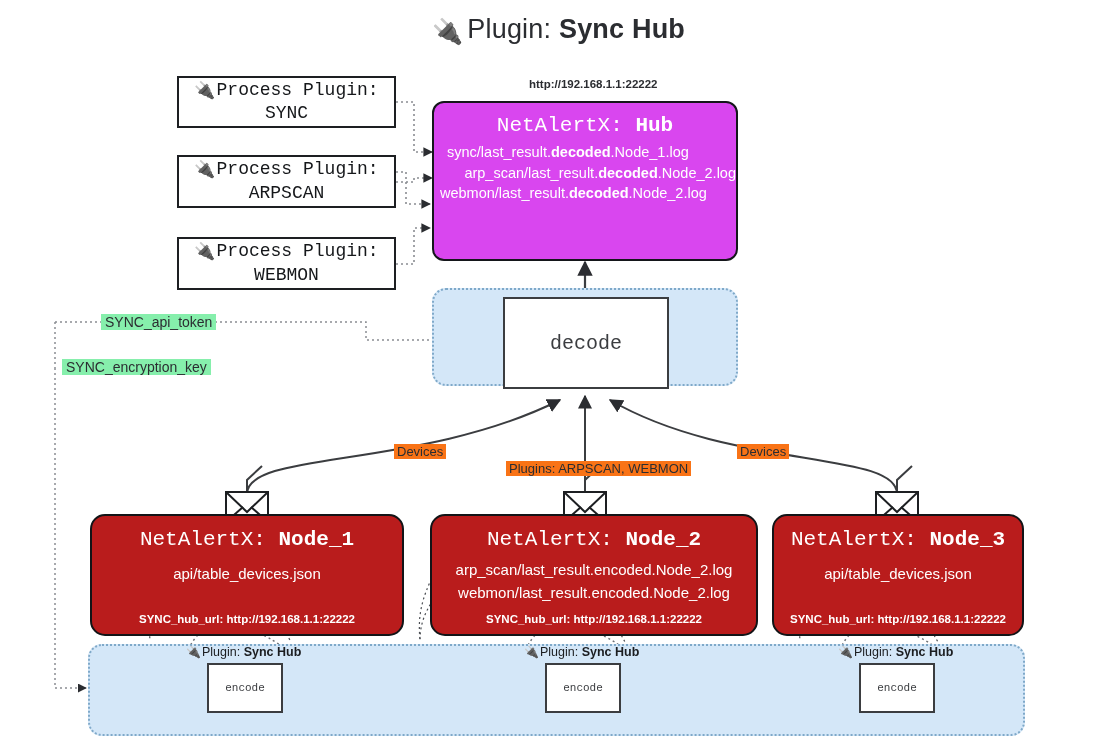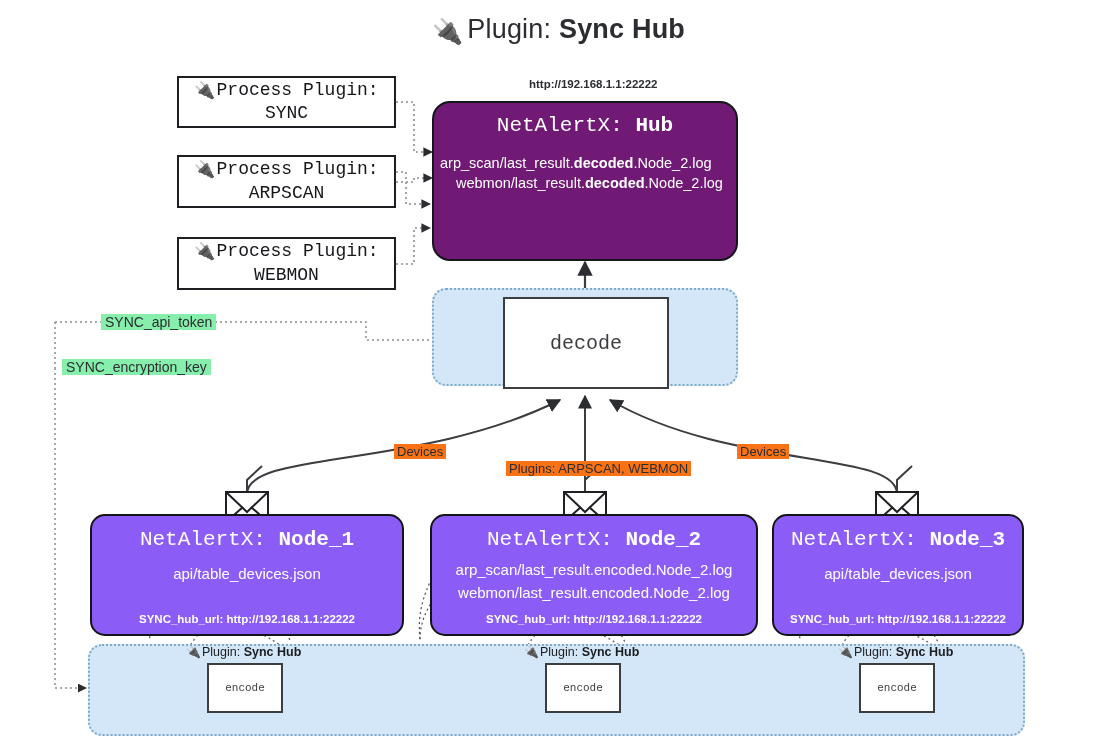--- a/index.html
+++ b/index.html
@@ -19,39 +19,39 @@
   .pbox{position:absolute;background:#ffffff;border:2px solid #1d1f22;
         box-sizing:border-box;font-family:"Liberation Mono","DejaVu Sans Mono",monospace;
         font-size:18px;color:#15171a;display:flex;flex-direction:column;
         align-items:center;justify-content:center;line-height:1.28;}
   .pbox .l1{display:flex;align-items:center;white-space:nowrap;}
   .pbox .l1 .plug{font-family:"DejaVu Sans",sans-serif;font-size:17px;margin-right:1px;}
 
   
   .huburl{position:absolute;font-size:11.5px;font-weight:bold;color:#2b2d31;
           white-space:nowrap;}
-  .hub{position:absolute;background:#701a75;border:2px solid #14161a;border-radius:18px;
+  .hub{position:absolute;background:#d946ef;border:2px solid #14161a;border-radius:12px;
        box-sizing:border-box;color:#ffffff;}
   .hub .htitle{text-align:center;margin-top:11px;font-family:"Liberation Mono","DejaVu Sans Mono",monospace;
        font-size:21px;}
   .hub .htitle b{font-weight:bold;}
   .hub .hrow{font-size:14.5px;padding-left:13px;margin-top:7px;white-space:nowrap;}
   .hub .hrow b{font-weight:bold;color:#ffffff;}
 
   
   .grp{position:absolute;background:#d4e7f8;border:2px dotted #7fa9c9;border-radius:14px;
        box-sizing:border-box;}
   .wbox{position:absolute;background:#ffffff;border:2px solid #3b3d40;box-sizing:border-box;
         display:flex;align-items:center;justify-content:center;
         font-family:"Liberation Mono","DejaVu Sans Mono",monospace;color:#3b3d40;}
   .wbox.decode{font-size:20px;}
   .wbox.encode{font-size:11px;}
 
   
-  .node{position:absolute;background:#8b5cf6;border:2.5px solid #121417;border-radius:15px;
+  .node{position:absolute;background:#b91c1c;border:2.5px solid #121417;border-radius:15px;
         box-sizing:border-box;color:#ffffff;}
   .node .ntitle{text-align:center;margin-top:12px;
         font-family:"Liberation Mono","DejaVu Sans Mono",monospace;font-size:21px;}
   .node .ntitle b{font-weight:bold;}
   .node .nline{text-align:center;font-size:15px;margin-top:14px;white-space:nowrap;}
   .node .nfoot{position:absolute;left:0;right:0;bottom:9px;text-align:center;
         font-size:11.5px;font-weight:bold;white-space:nowrap;}
 
   
   .flabel{position:absolute;font-size:13px;color:#2b2d31;white-space:nowrap;background:#f97316;
@@ -150,22 +150,23 @@
     <div class="l1">
         <span class="plug">🔌</span>
         <span>Process Plugin:</span>
       </div>
     <div>WEBMON</div>
   </div>
 
   <div class="huburl" style="left:529px;top:78px;">http://192.168.1.1:22222</div>
   <div class="hub" style="left:432px;top:101px;width:306px;height:160px;">
     <div class="htitle"><span>NetAlertX: </span><b>Hub</b></div>
-    <div class="hrow" style="margin-top:18px;padding-left:6px;"><span>arp_scan/last_result.</span><b>decoded</b><span>.Node_2.log</span></div>
-    <div class="hrow" style="margin-top:4px;padding-left:22px;"><span>webmon/last_result.</span><b>decoded</b><span>.Node_2.log</span></div>
+    <div class="hrow"><span>sync/last_result.</span><b>decoded</b><span>.Node_1.log</span></div>
+    <div class="hrow" style="margin-top:5px;padding-left:6px;text-align:right;"><span>arp_scan/last_result.</span><b>decoded</b><span>.Node_2.log</span></div>
+    <div class="hrow" style="margin-top:4px;padding-left:6px;"><span>webmon/last_result.</span><b>decoded</b><span>.Node_2.log</span></div>
   </div>
 
   <div class="grp" style="left:432px;top:288px;width:306px;height:98px;"></div>
   <div class="wbox decode" style="left:503px;top:297px;width:166px;height:92px;">decode</div>
 
   <div class="tokenlabel" style="left:101px;top:314px;">SYNC_api_token</div>
   <div class="tokenlabel" style="left:62px;top:359px;">SYNC_encryption_key</div>
 
   <div class="flabel" style="left:394px;top:444px;">Devices</div>
   <div class="flabel" style="left:506px;top:461px;">Plugins: ARPSCAN, WEBMON</div>

